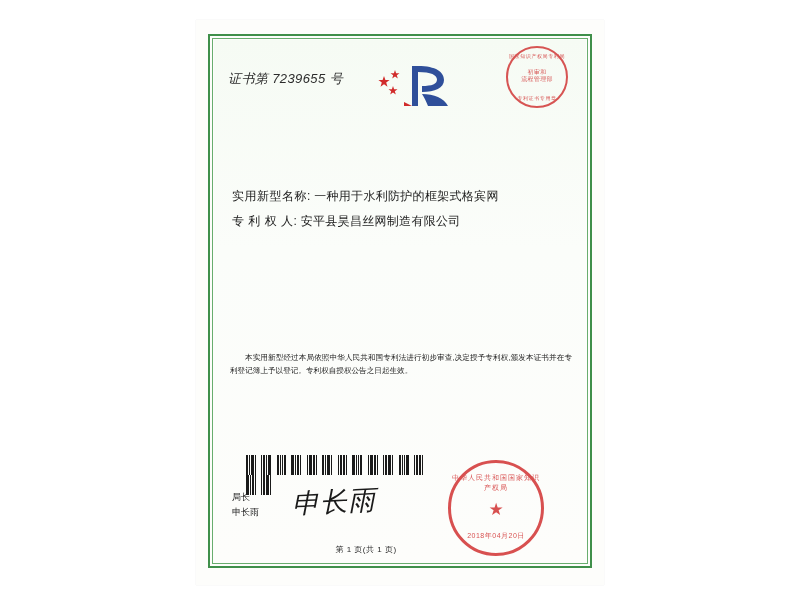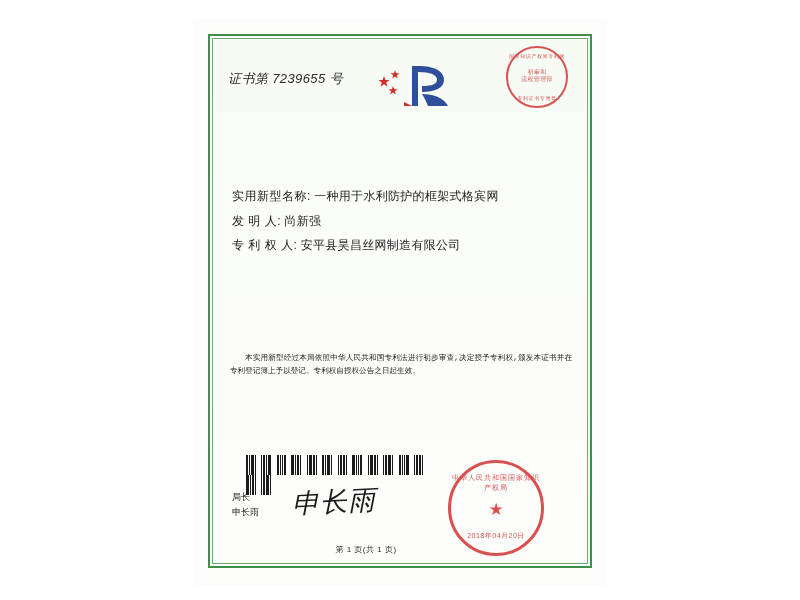--- a/index.html
+++ b/index.html
@@ -160,21 +160,20 @@
 
   .body-text {
     position: absolute;
     left: 230px;
     top: 352px;
     width: 342px;
     font-size: 7.6px;
     line-height: 12.6px;
     color: #1c1c1c;
     text-align: justify;
-    font-family: Liberation Mono, monospace;
   }
   .body-text p {
     margin: 0 0 2px 0;
     text-indent: 15px;
   }
 
   
   .barcode {
     position: absolute;
     left: 246px;
@@ -296,24 +295,20 @@
 
       <path d="M26 40 L34 44 L26 44 Z" fill="#d12b2b"></path>
     </svg>
   </div>
 
 
   <div class="fields">
     <div class="field-row">
       <span class="field-label">实用新型名称:</span>
       <span class="field-value">一种用于水利防护的框架式格宾网</span>
-    </div>
-    <div class="field-row">
-      <span class="field-label">发 明 人:</span>
-      <span class="field-value">尚新强</span>
     </div>
     <div class="field-row">
       <span class="field-label">专 利 权 人:</span>
       <span class="field-value">安平县昊昌丝网制造有限公司</span>
     </div>
   </div>
 
   <div class="body-text">
     <p>本实用新型经过本局依照中华人民共和国专利法进行初步审查,决定授予专利权,颁发本证书并在专利登记簿上予以登记。专利权自授权公告之日起生效。</p>
   </div>

